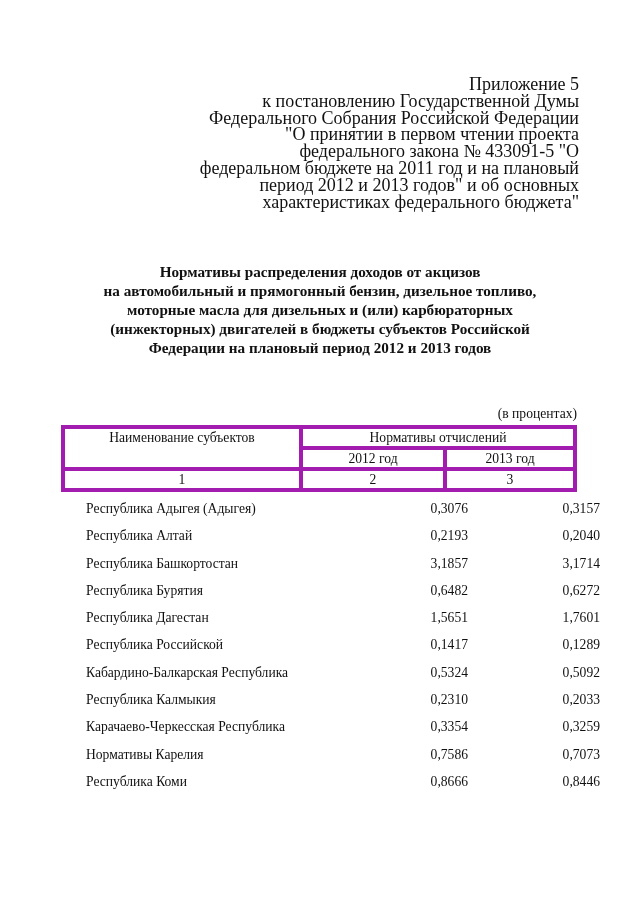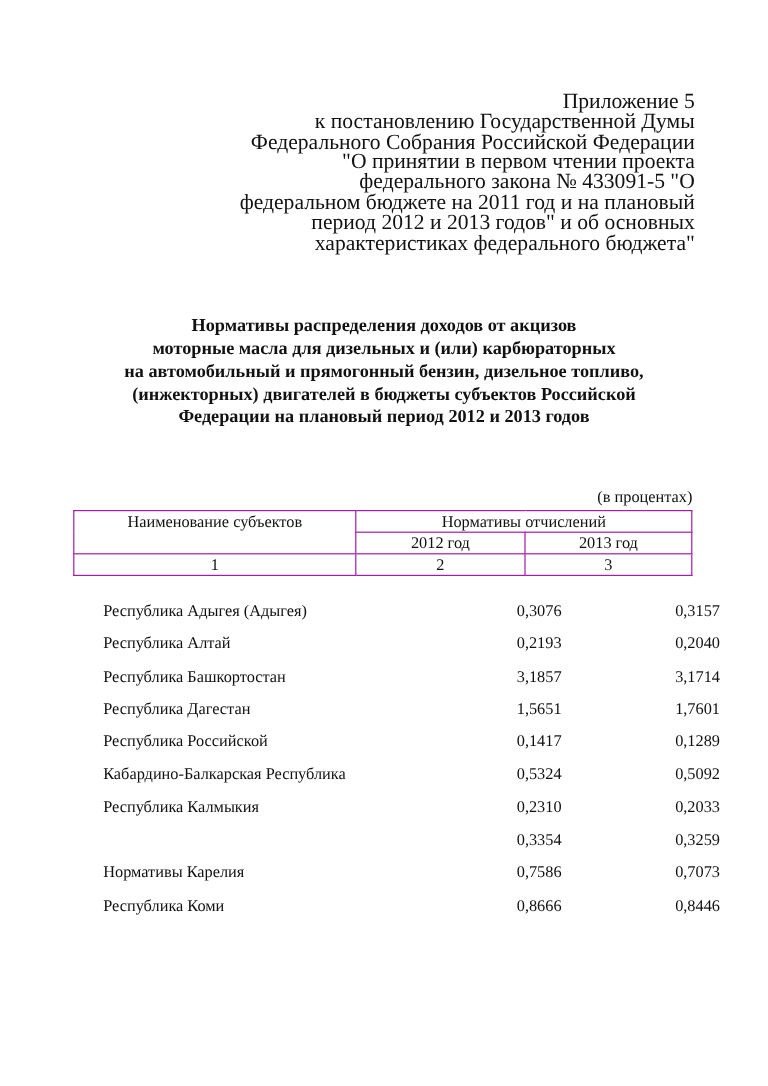--- a/index.html
+++ b/index.html
@@ -7,21 +7,21 @@
          font-family: "Liberation Serif", "DejaVu Serif", serif; color: #111; }
   .appendix { position: absolute; right: 61px; top: 76px; width: 420px;
               text-align: right; font-size: 18px; line-height: 16.8px; }
   .appendix div { white-space: nowrap; }
   .title { position: absolute; left: 60px; width: 520px; top: 262px;
            text-align: center; font-weight: bold; font-size: 15.2px; line-height: 19px; }
   .title div { white-space: nowrap; }
   .units { position: absolute; right: 63px; top: 406px; font-size: 13.6px; text-align: center; }
   table.hdr { position: absolute; left: 61px; top: 425px; width: 516px;
               border-collapse: collapse; font-size: 13.6px; }
-  table.hdr td { border: 1px solid #a21caf; text-align: center; padding: 0; height: 17px; line-height: 17px; }
+  table.hdr td { border: 4px solid #a21caf; text-align: center; padding: 0; height: 17px; line-height: 17px; }
   .c1 { width: 234px; }
   .c2 { width: 140px; }
   .rows { position: absolute; left: 61px; top: 501px; width: 516px; font-size: 13.6px; margin-left: 24px; }
   .row { position: relative; height: 27.3px; }
   .row .name { position: absolute; left: 1px; top: 0; white-space: nowrap; }
   .row .v1 { position: absolute; right: 133px; top: 0; }
   .row .v2 { position: absolute; right: 1px; top: 0; }
 </style>
 </head>
 <body>
@@ -32,22 +32,22 @@
   <div>Федерального Собрания Российской Федерации</div>
   <div>"О принятии в первом чтении проекта</div>
   <div>федерального закона № 433091-5 "О</div>
   <div>федеральном бюджете на 2011 год и на плановый</div>
   <div>период 2012 и 2013 годов" и об основных</div>
   <div>характеристиках  федерального бюджета"</div>
 </div>
 
 <div class="title">
   <div>Нормативы распределения доходов от акцизов</div>
+  <div>на автомобильный и прямогонный бензин, дизельное топливо,</div>
   <div>моторные масла для дизельных и (или) карбюраторных</div>
-  <div>на автомобильный и прямогонный бензин, дизельное топливо,</div>
   <div>(инжекторных) двигателей в бюджеты субъектов Российской</div>
   <div>Федерации на плановый период 2012 и 2013 годов</div>
 </div>
 
 <div class="units">(в процентах)</div>
 
 <table class="hdr">
   <tbody>
       <tr>
     <td class="c1" rowspan="2" style="vertical-align: top;">Наименование субъектов</td>
@@ -75,40 +75,46 @@
     <span class="name">Республика Алтай</span>
     <span class="v1">0,2193</span>
     <span class="v2">0,2040</span>
   </div>
   <div class="row">
     <span class="name">Республика Башкортостан</span>
     <span class="v1">3,1857</span>
     <span class="v2">3,1714</span>
   </div>
   <div class="row">
+    <span class="name">Республика Бурятия</span>
+    <span class="v1">0,6482</span>
+    <span class="v2">0,6272</span>
+  </div>
+  <div class="row">
     <span class="name">Республика Дагестан</span>
     <span class="v1">1,5651</span>
     <span class="v2">1,7601</span>
   </div>
   <div class="row">
     <span class="name">Республика Российской</span>
     <span class="v1">0,1417</span>
     <span class="v2">0,1289</span>
   </div>
   <div class="row">
     <span class="name">Кабардино-Балкарская Республика</span>
     <span class="v1">0,5324</span>
     <span class="v2">0,5092</span>
   </div>
   <div class="row">
     <span class="name">Республика Калмыкия</span>
     <span class="v1">0,2310</span>
     <span class="v2">0,2033</span>
   </div>
   <div class="row">
+    <span class="name">Карачаево-Черкесская Республика</span>
     <span class="v1">0,3354</span>
     <span class="v2">0,3259</span>
   </div>
   <div class="row">
     <span class="name">Нормативы Карелия</span>
     <span class="v1">0,7586</span>
     <span class="v2">0,7073</span>
   </div>
   <div class="row">
     <span class="name">Республика Коми</span>

